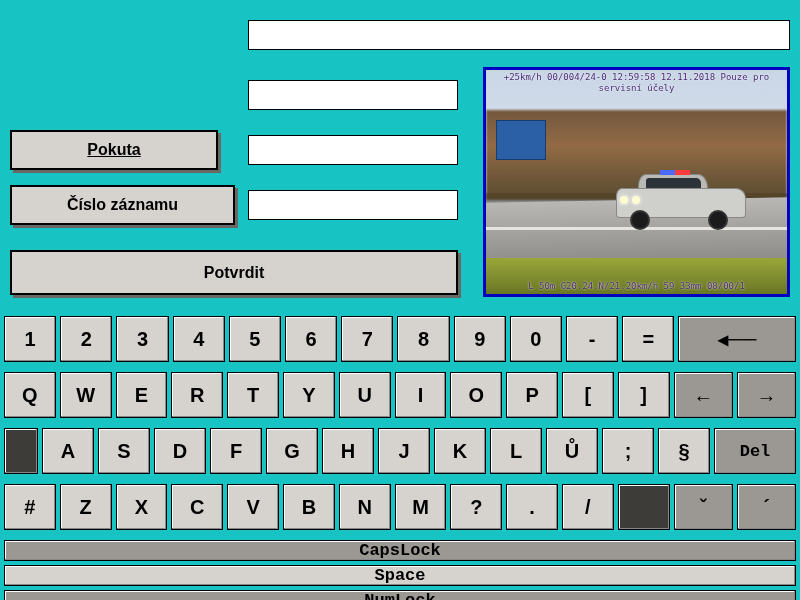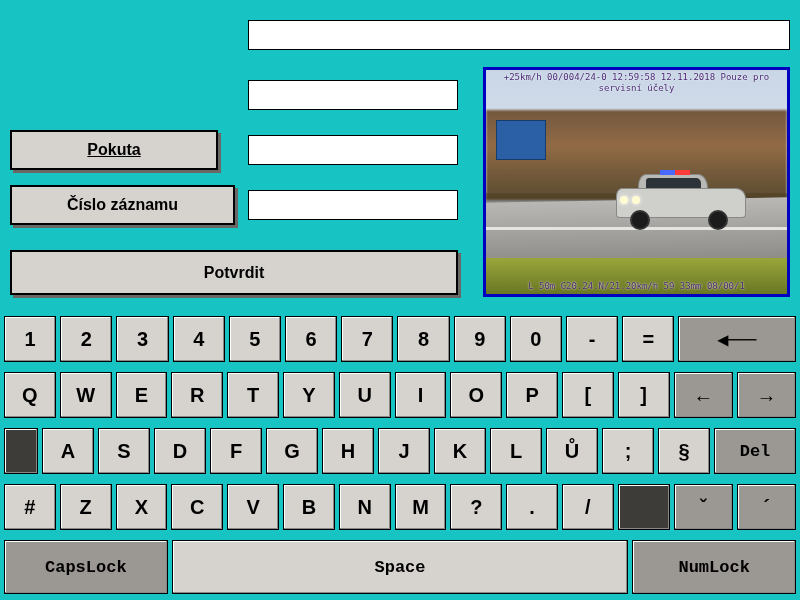--- a/index.html
+++ b/index.html
@@ -55,21 +55,21 @@
   .overlay-top { position:absolute; left:0; top:2px; width:100%; text-align:center;
     font: 9px/11px monospace; color:#4b2a74; text-shadow:0 0 2px #fff; }
   .overlay-bot { position:absolute; left:0; bottom:2px; width:100%; text-align:center;
     font: 9px/11px monospace; color:#4b2a74; text-shadow:0 0 2px #fff; }
 
   .kbd { position:absolute; left:0; top:310px; width:800px; height:290px;
     background:#18c3c3; }
   .kbd-row { position:absolute; left:2px; right:2px; display:flex; }
   .r1{top:4px;height:50px;} .r2{top:60px;height:50px;}
   .r3{top:116px;height:50px;} .r4{top:172px;height:50px;}
-  .r5{top:228px;height:58px;}
+  .r5{top:228px;height:58px;flex-direction:column;}
   .key {
     background:#d6d2ce; border:1px solid #000; margin:2px;
     display:flex; align-items:center; justify-content:center;
     font-size:20px; font-weight:bold; cursor:pointer;
     box-shadow: inset -1px -1px 0 #888, inset 1px 1px 0 #fff;
   }
   .key.dark { background:#9b9793; }
   .key.darker { background:#3e3c38; }
   .key.bigtxt { font-size:17px;font-family:Liberation Mono, monospace; }
 

